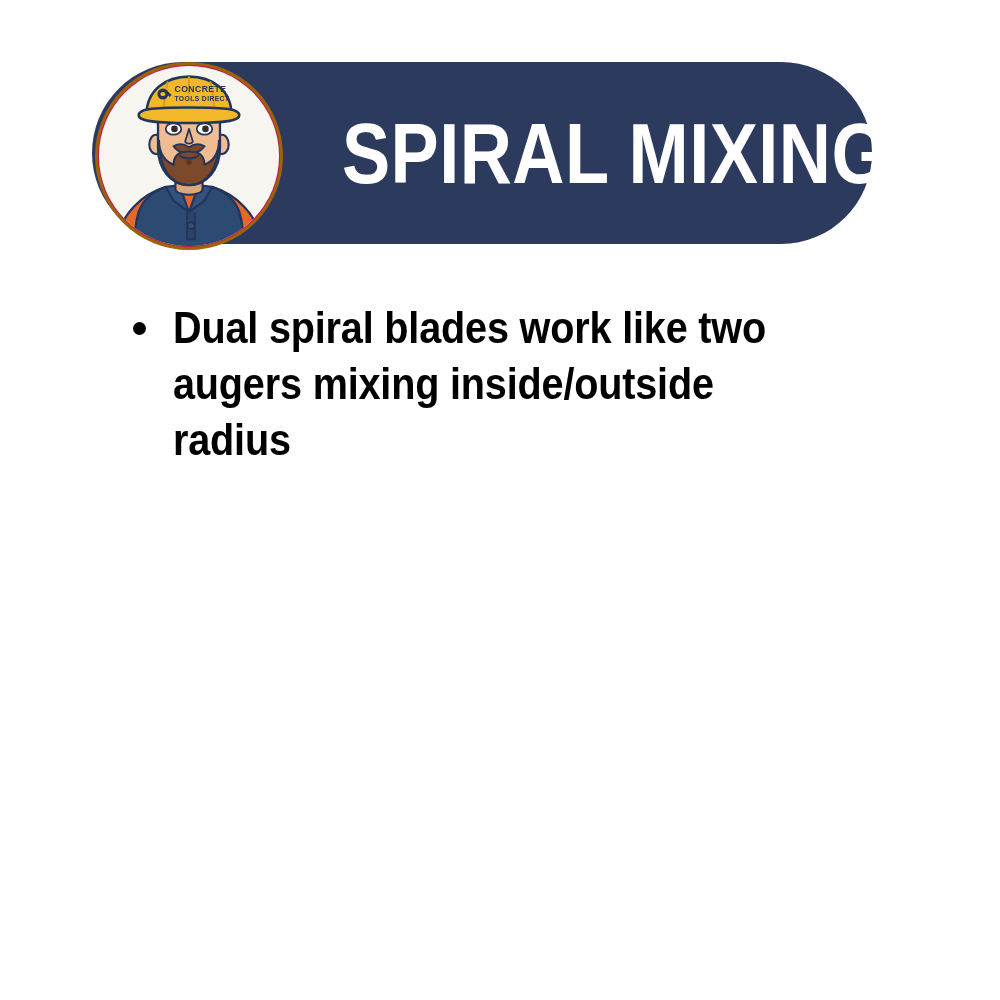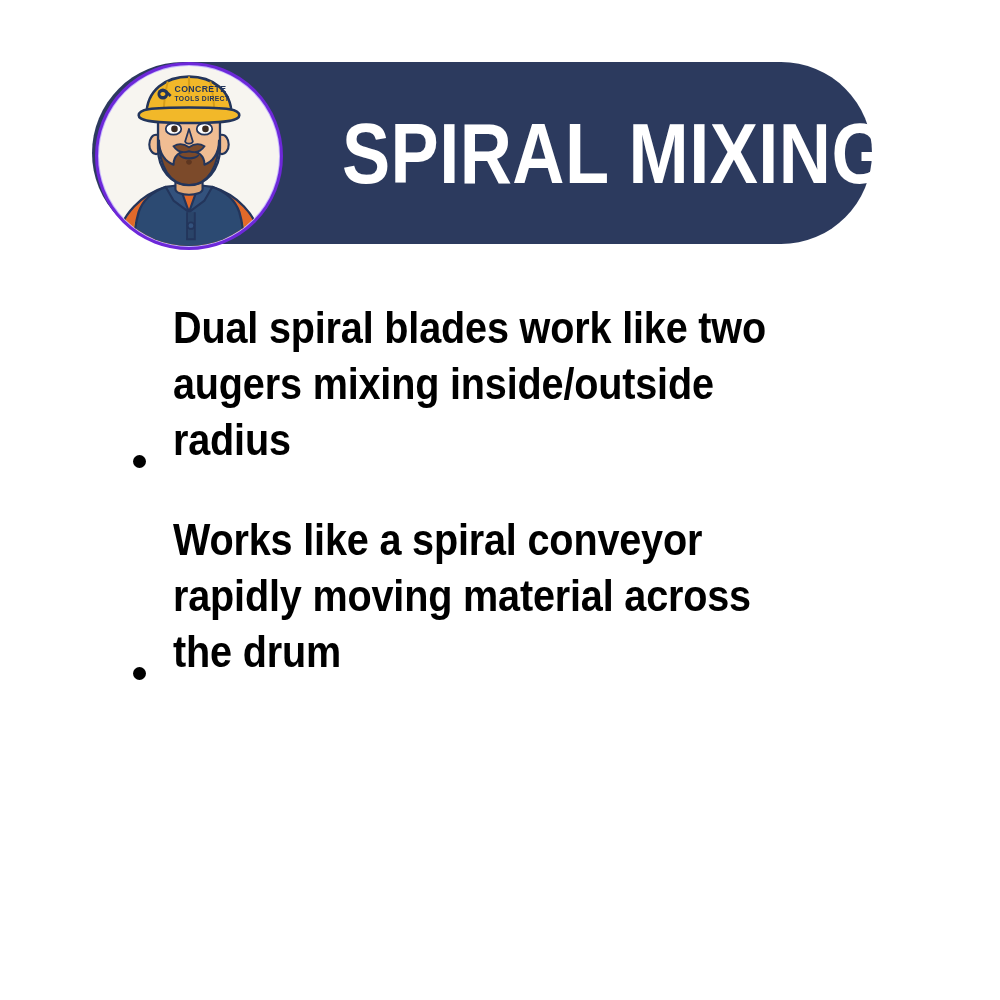--- a/index.html
+++ b/index.html
@@ -48,38 +48,38 @@
   }
 
   
   #avatar {
     position: absolute;
     left: 95px;
     top: 62px;
     width: 188px;
     height: 188px;
     border-radius: 50%;
-    background: #c4b5fd;
-    border: 3px solid #6d28d9;
+    background: #be185d;
+    border: 3px solid #a16207;
     box-sizing: border-box;
     overflow: hidden;
   }
   #avatar svg { display: block; width: 100%; height: 100%; }
 
   
   #bullet-list {
     position: absolute;
     left: 133px;
     top: 300px;
     width: 730px;
   }
   .bullet-item {
     position: relative;
     display: flex;
-    align-items: flex-end;
+    align-items: flex-start;
     margin-bottom: 44px;
   }
   .bullet-item:last-child { margin-bottom: 0; }
 
   .bullet-dot {
     flex: 0 0 auto;
     width: 40px;
     padding-top: 22px;
     box-sizing: border-box;
   }
@@ -182,21 +182,15 @@
 
 <div id="bullet-list">
 
   <div class="bullet-item">
     <span class="bullet-dot">
         <i></i>
       </span>
     <span class="bullet-text">Dual spiral blades work like two augers mixing inside/outside radius</span>
   </div>
 
-  <div class="bullet-item">
-    <span class="bullet-dot">
-        <i></i>
-      </span>
-    <span class="bullet-text">Works like a spiral conveyor rapidly moving material across the drum</span>
-  </div>
 
 
 </div>
 
 </body></html>

